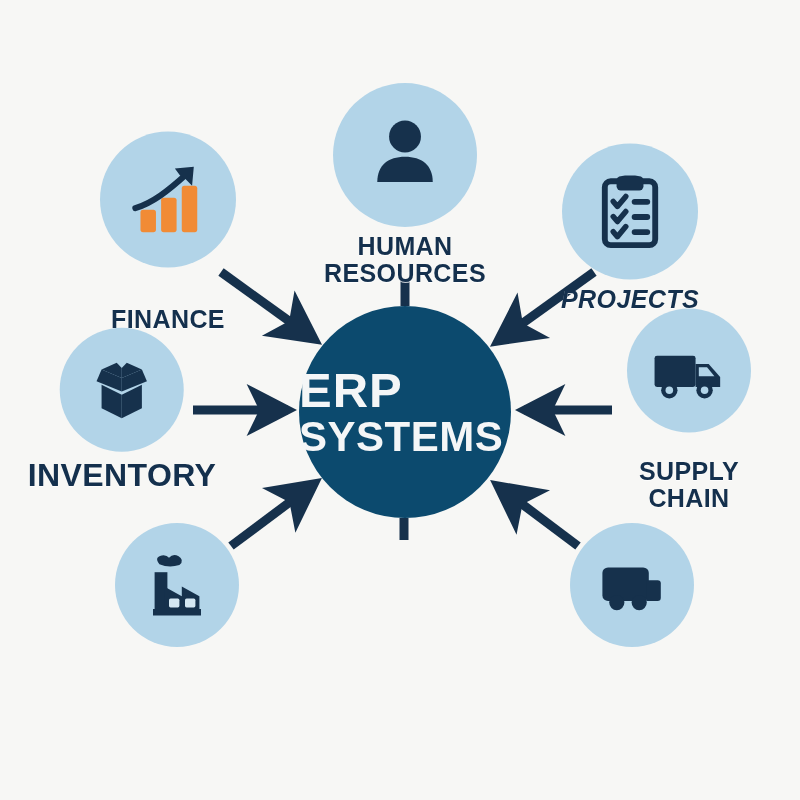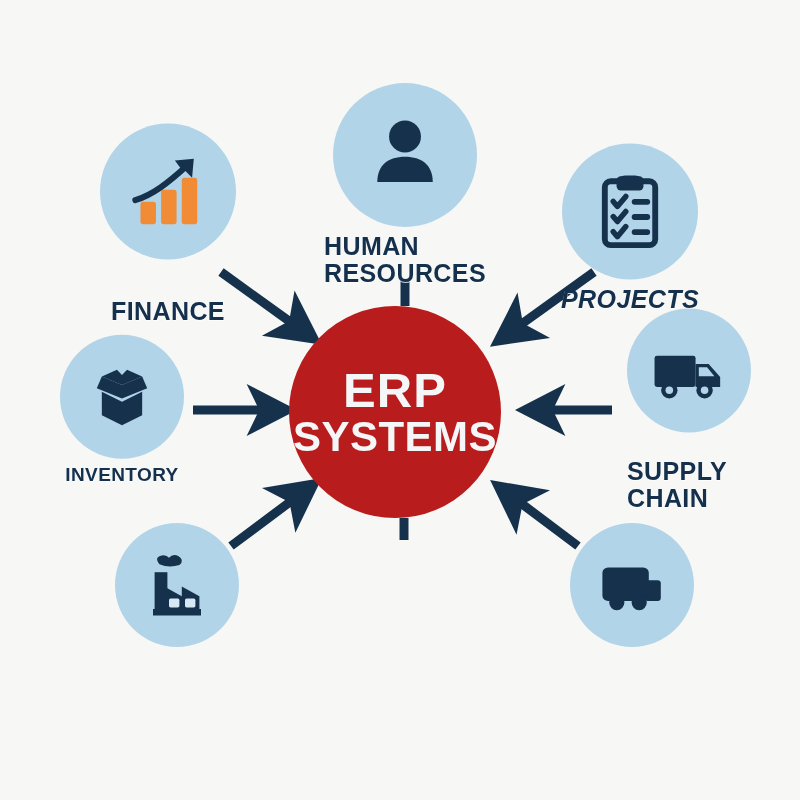--- a/index.html
+++ b/index.html
@@ -38,37 +38,37 @@
     background: #b2d4e8;
     display: flex;
     align-items: center;
     justify-content: center;
   }
   .node-label {
     margin-top: 6px;
     color: #14304d;
     font-weight: bold;
     letter-spacing: 0.4px;
+    text-align: center;
     line-height: 1.08;
     white-space: pre-line;
     text-shadow: 0 1px 0 rgba(255,255,255,0.75);
   }
   #hub {
     position: absolute;
-    left: 395px;
+    left: 405px;
     top: 412px;
     width: 212px;
     height: 212px;
     margin-left: -106px;
     margin-top: -106px;
     border-radius: 50%;
-    background: #b91c1c;
+    background: #0c4a6e;
     display: flex;
     flex-direction: column;
-    align-items: center;
     justify-content: center;
     z-index: 5;
   }
   #hub .hub-line1 {
     color: #f4f6f7;
     font-weight: bold;
     font-size: 49px;
     letter-spacing: 1px;
     line-height: 1;
   }
@@ -102,21 +102,21 @@
       <line x1="405" y1="280" x2="405" y2="306" stroke-width="9"></line>
       <line x1="594" y1="272" x2="498" y2="341" stroke-width="9" marker-end="url(#ah)"></line>
       <line x1="612" y1="410" x2="524" y2="410" stroke-width="9" marker-end="url(#ah2)"></line>
       <line x1="193" y1="410" x2="288" y2="410" stroke-width="9" marker-end="url(#ah2)"></line>
       <line x1="404" y1="540" x2="404" y2="518" stroke-width="9"></line>
       <line x1="231" y1="546" x2="314" y2="484" stroke-width="9" marker-end="url(#ah)"></line>
       <line x1="578" y1="546" x2="498" y2="486" stroke-width="9" marker-end="url(#ah)"></line>
     </g>
   </svg>
 
-  <div class="node" style="left:168px; top:224px;gap:32px;">
+  <div class="node" style="left:168px; top:232px;gap:32px;">
     <div class="bubble" style="width:136px;height:136px;">
       <svg class="icon-svg" width="86" height="86" viewBox="0 0 100 100">
         <rect x="18" y="62" width="18" height="26" rx="3" fill="#f18b35"></rect>
         <rect x="42" y="48" width="18" height="40" rx="3" fill="#f18b35"></rect>
         <rect x="66" y="34" width="18" height="54" rx="3" fill="#f18b35"></rect>
         <path d="M12,60 C32,54 50,40 72,20" stroke="#16314c" stroke-width="7" fill="none" stroke-linecap="round"></path>
         <path d="M58,14 L80,12 L78,34 L70,26 L64,22 Z" fill="#16314c"></path>
       </svg>
     </div>
     <div class="node-label" style="font-size:25px;">FINANCE</div>
@@ -169,21 +169,21 @@
     <div class="bubble" style="width:124px;height:124px;">
       <svg class="icon-svg" width="84" height="84" viewBox="0 0 100 100">
         <path d="M50,52 L20,40 L26,26 L50,36 Z" fill="#16314c"></path>
         <path d="M50,52 L80,40 L74,26 L50,36 Z" fill="#16314c"></path>
         <path d="M50,36 L26,26 L44,18 L50,24 Z" fill="#16314c"></path>
         <path d="M50,36 L74,26 L56,18 L50,24 Z" fill="#16314c"></path>
         <path d="M26,44 L50,56 L50,84 L26,72 Z" fill="#16314c"></path>
         <path d="M74,44 L50,56 L50,84 L74,72 Z" fill="#16314c"></path>
       </svg>
     </div>
-    <div class="node-label" style="font-size:19px;">INVENTORY</div>
+    <div class="node-label" style="font-size:32px;">INVENTORY</div>
   </div>
 
 
   <div class="node" style="left:177px; top:588px;">
     <div class="bubble" style="width:124px;height:124px;">
       <svg class="icon-svg" width="80" height="80" viewBox="0 0 100 100">
         <path d="M22,84 L22,34 L38,34 L38,84 Z" fill="#16314c"></path>
         <path d="M34,84 L34,52 L56,64 L56,52 L78,64 L78,84 Z" fill="#16314c"></path>
         <path d="M20,80 h60 v8 h-60 z" fill="#16314c"></path>
         <rect x="40" y="67" width="13" height="11" rx="2" fill="#d5e8f3"></rect>

